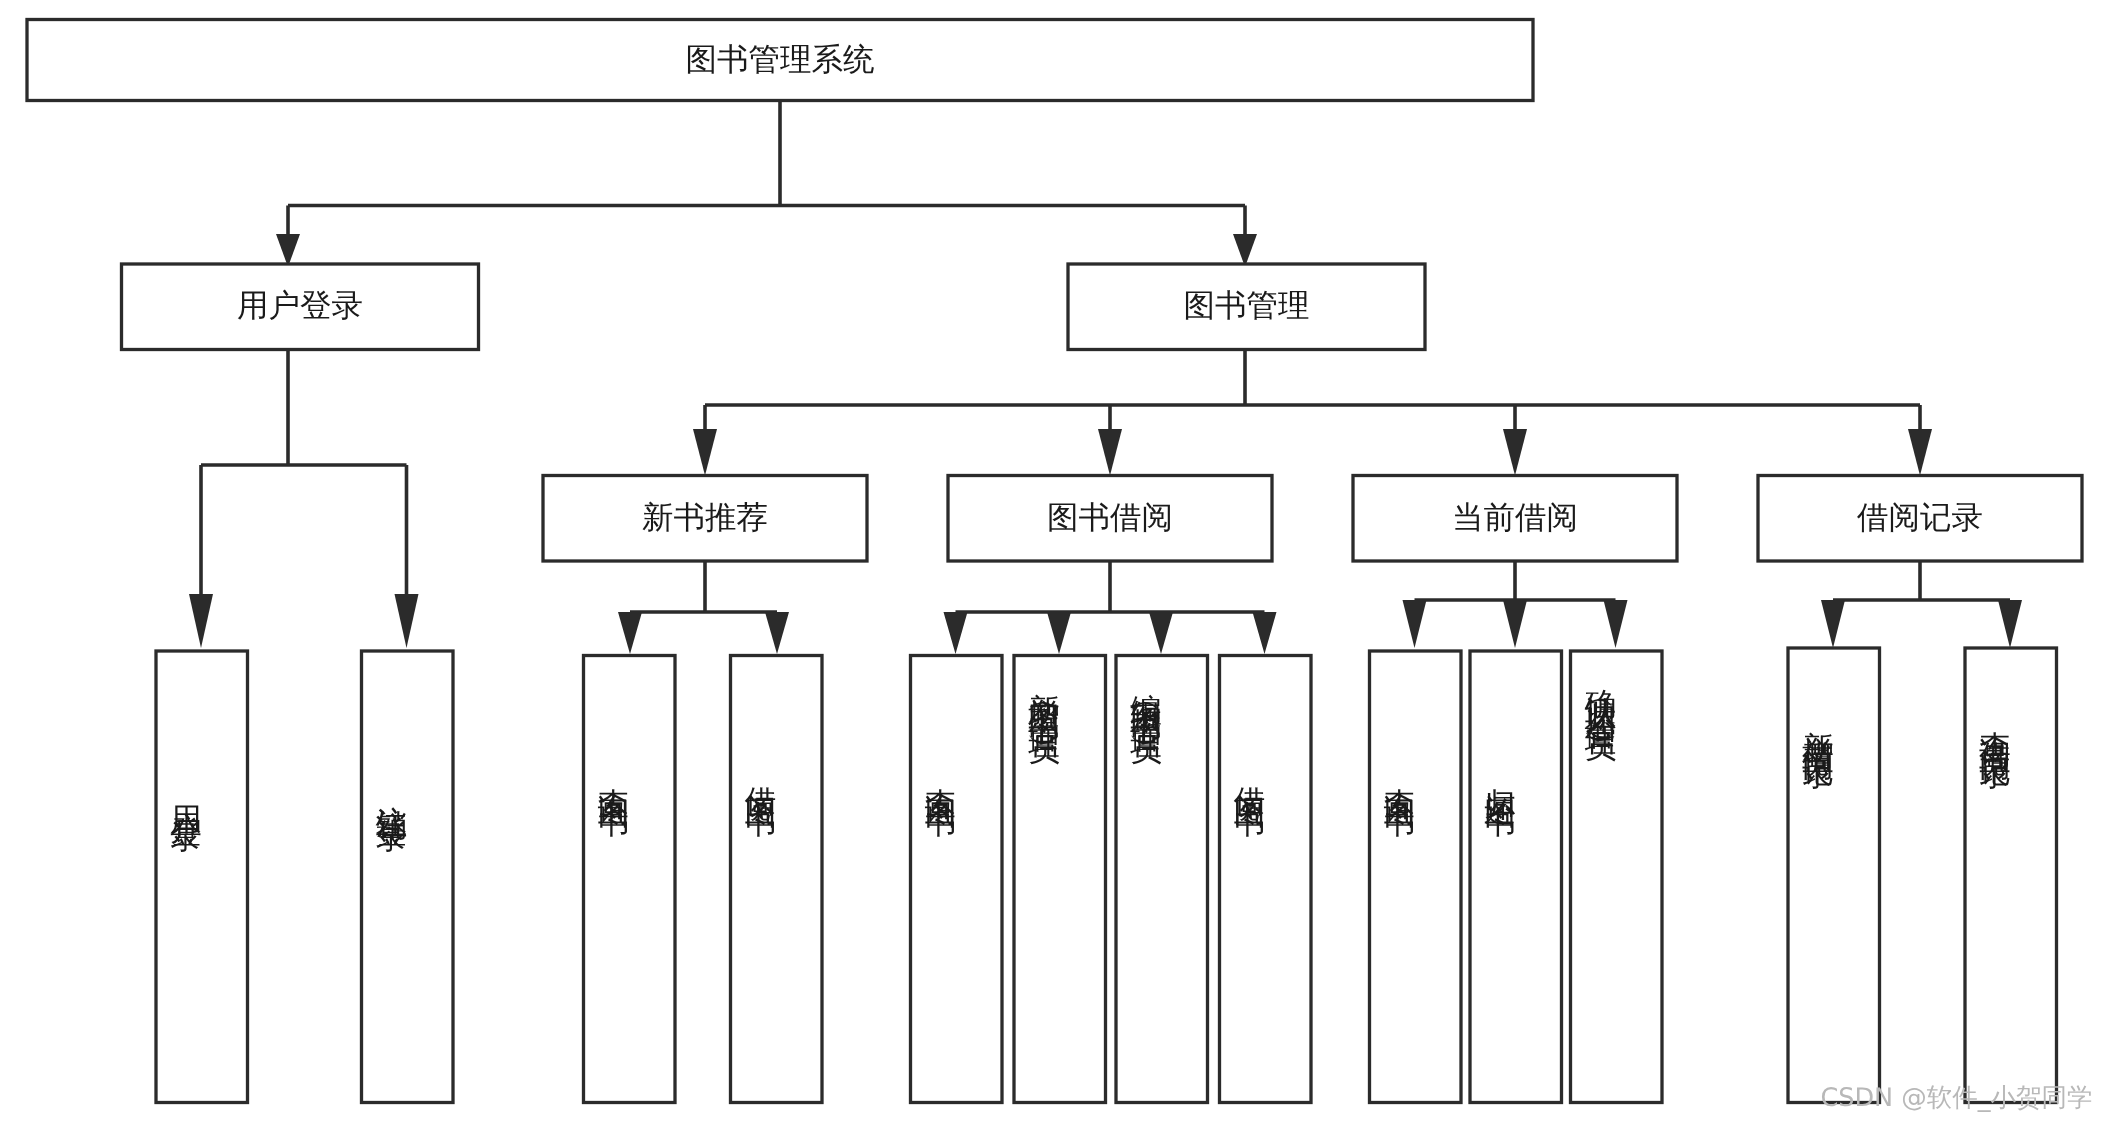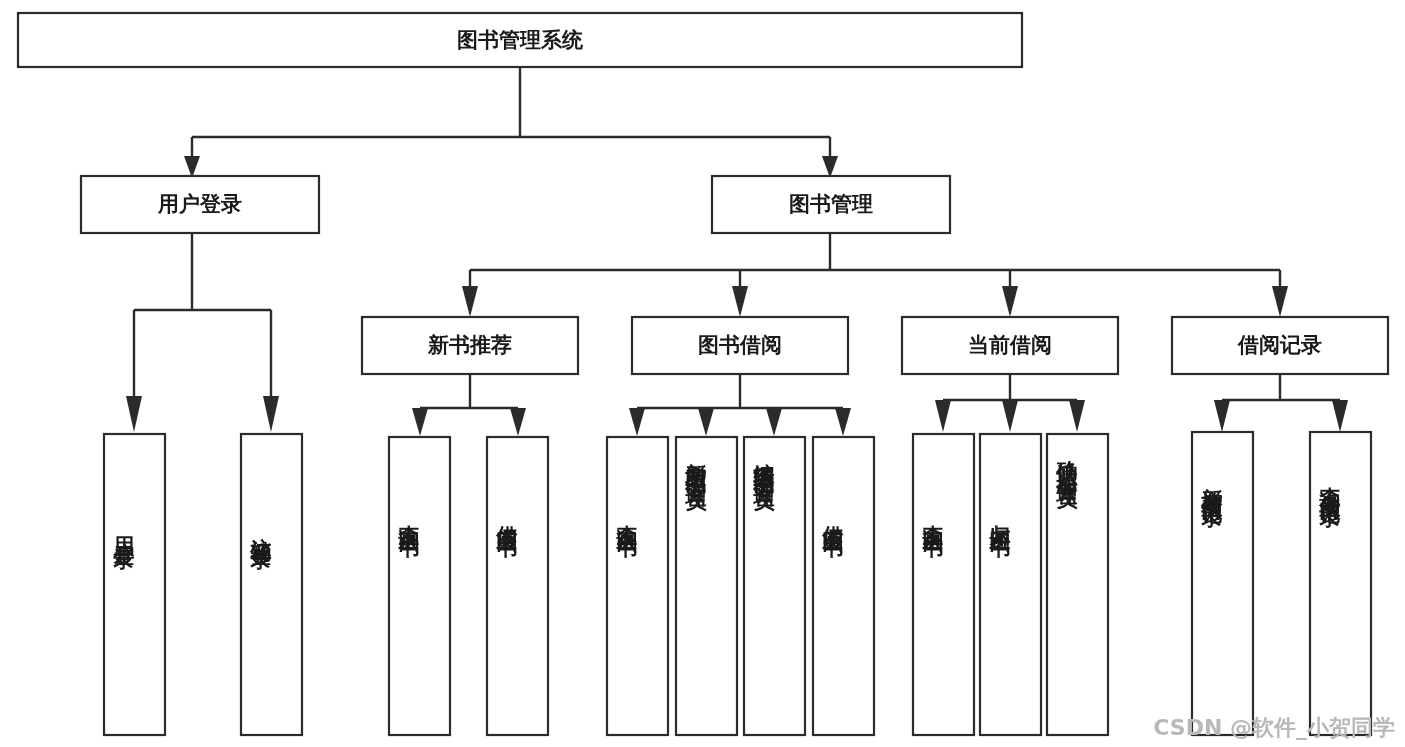--- a/index.html
+++ b/index.html
@@ -11,21 +11,20 @@
     font-family: "DejaVu Sans", "Liberation Sans", sans-serif;
     width: 1405px;
     height: 747px;
     overflow: hidden;
   }
   #diagram-root {
     position: relative;
     width: 1405px;
     height: 747px;
     background: #ffffff;
-    font-weight: bold;
   }
   svg.flow {
     position: absolute;
     left: 0;
     top: 0;
     width: 1405px;
     height: 747px;
   }
   .node-box {
     fill: #ffffff;
@@ -60,21 +59,21 @@
     color: #1a1a1a;
     white-space: nowrap;
     pointer-events: none;
     text-align: left;
   }
   .watermark {
     position: absolute;
     right: 10px;
     bottom: 4px;
     font-family: "DejaVu Sans", "Liberation Sans", sans-serif;
-    font-size: 22px;
+    font-size: 17px;
     color: #b8b8b8;
     white-space: nowrap;
   }
 </style>
 </head>
 <body>
 
 <div id="diagram-root">
 
   <svg class="flow" viewBox="0 0 1405 747" xmlns="http://www.w3.org/2000/svg">

